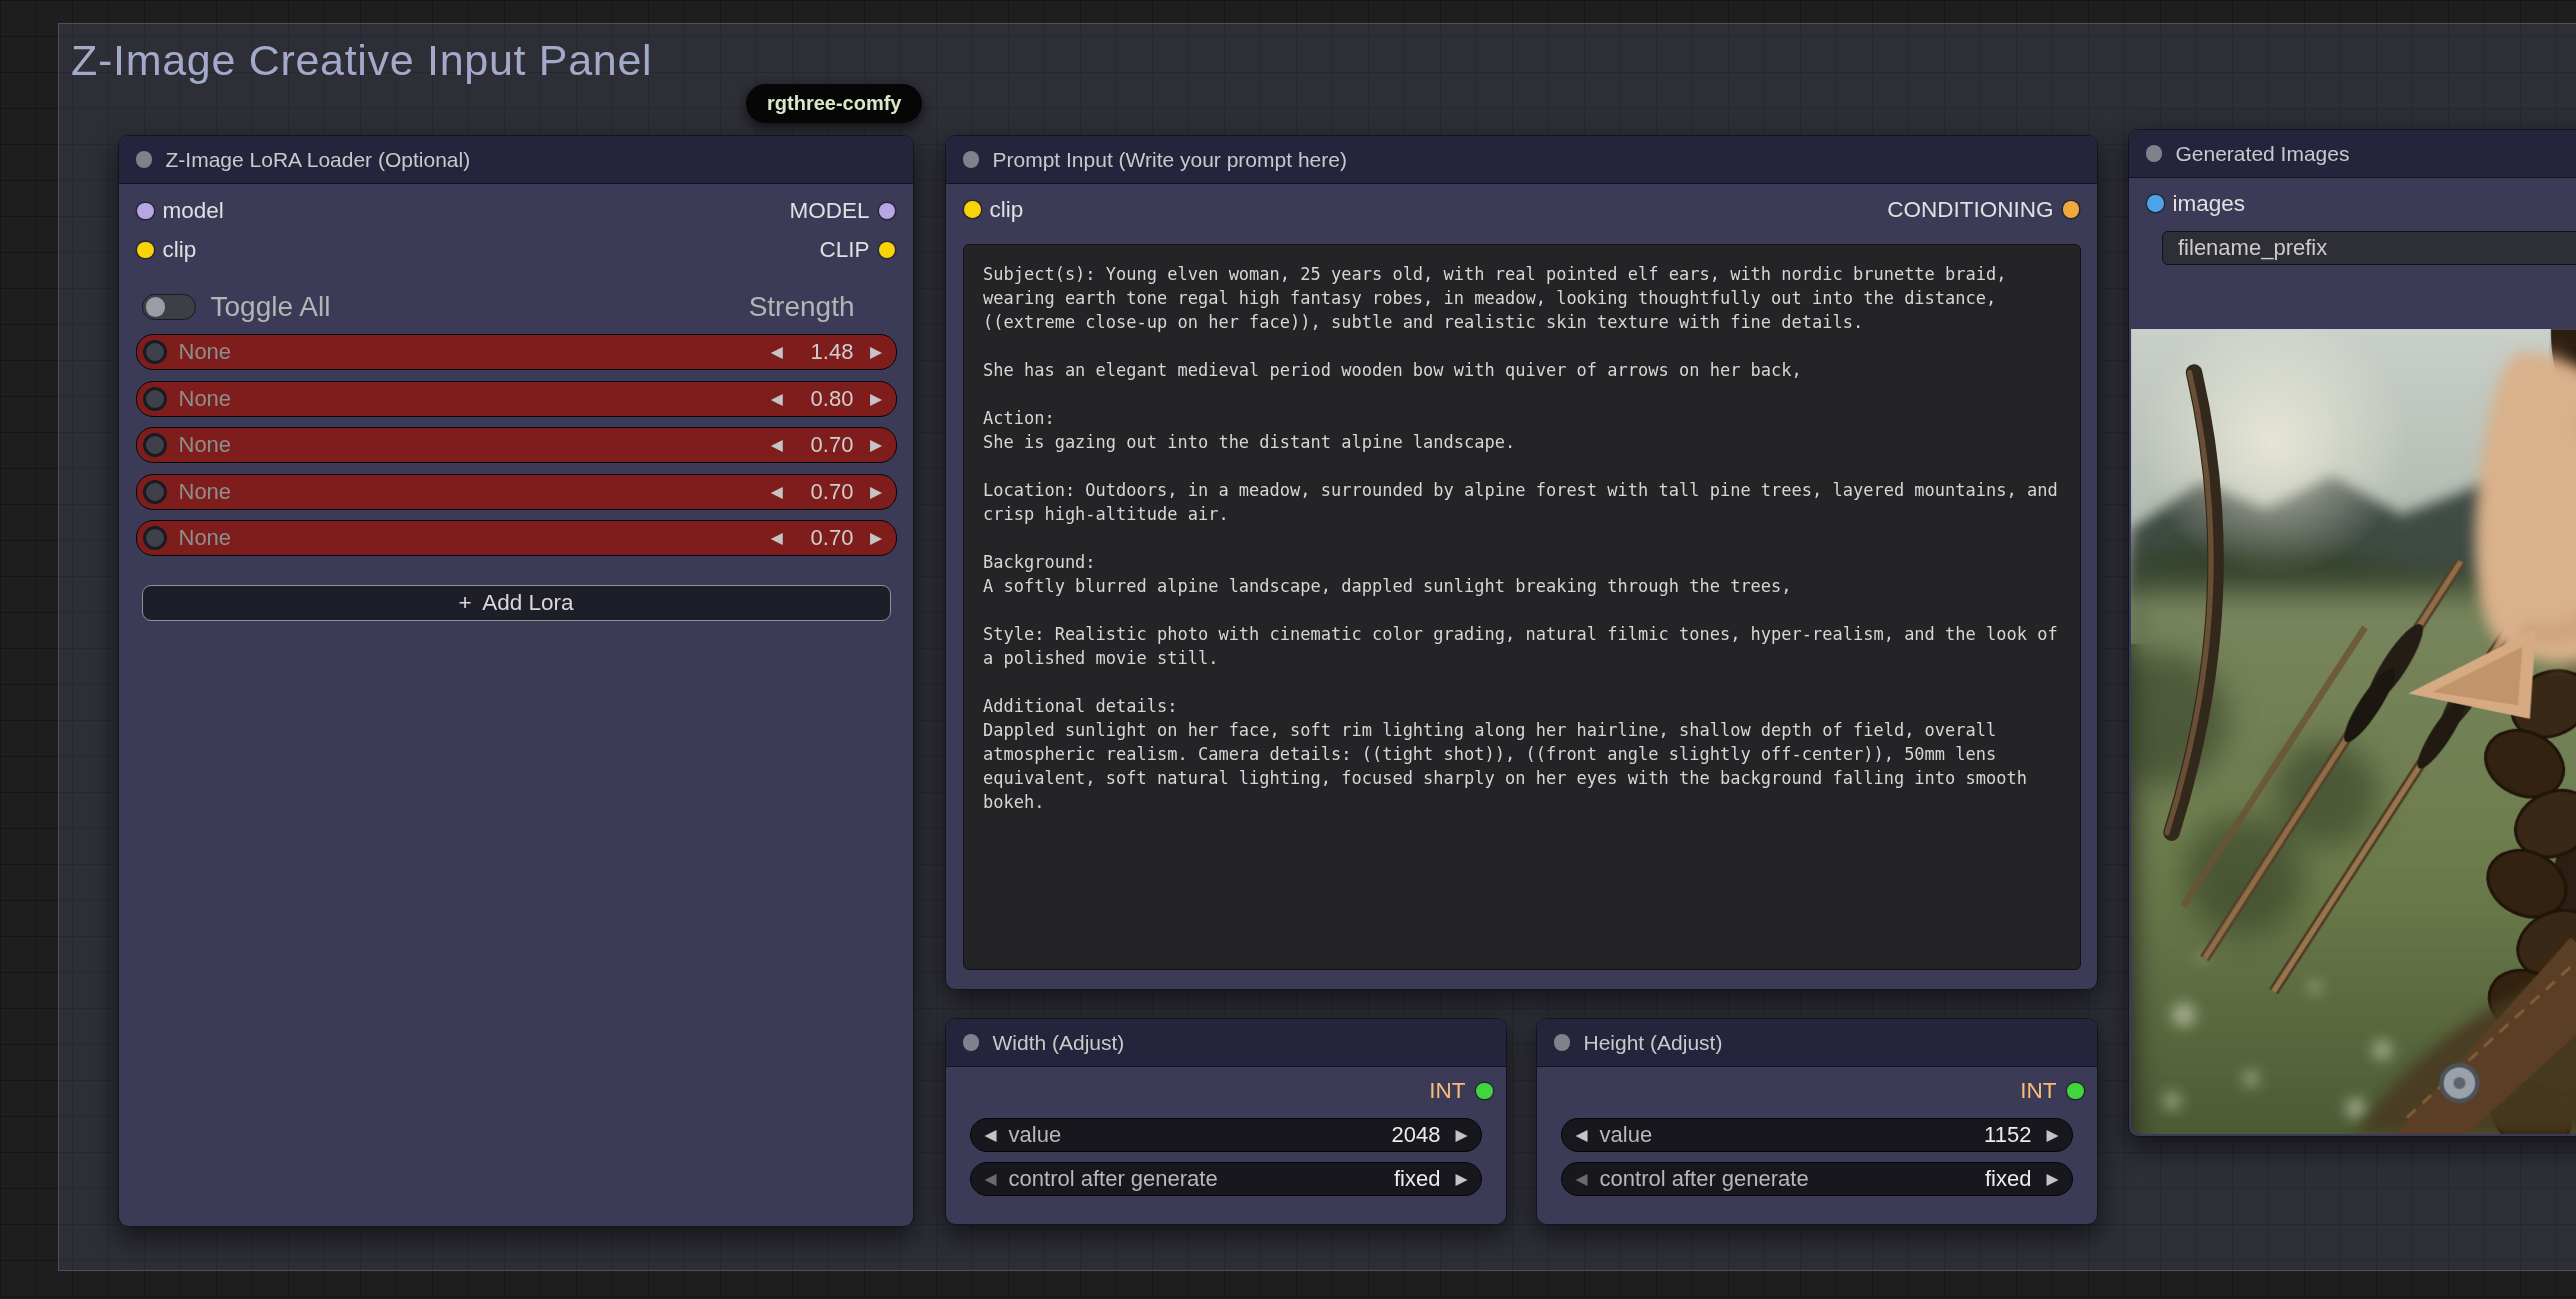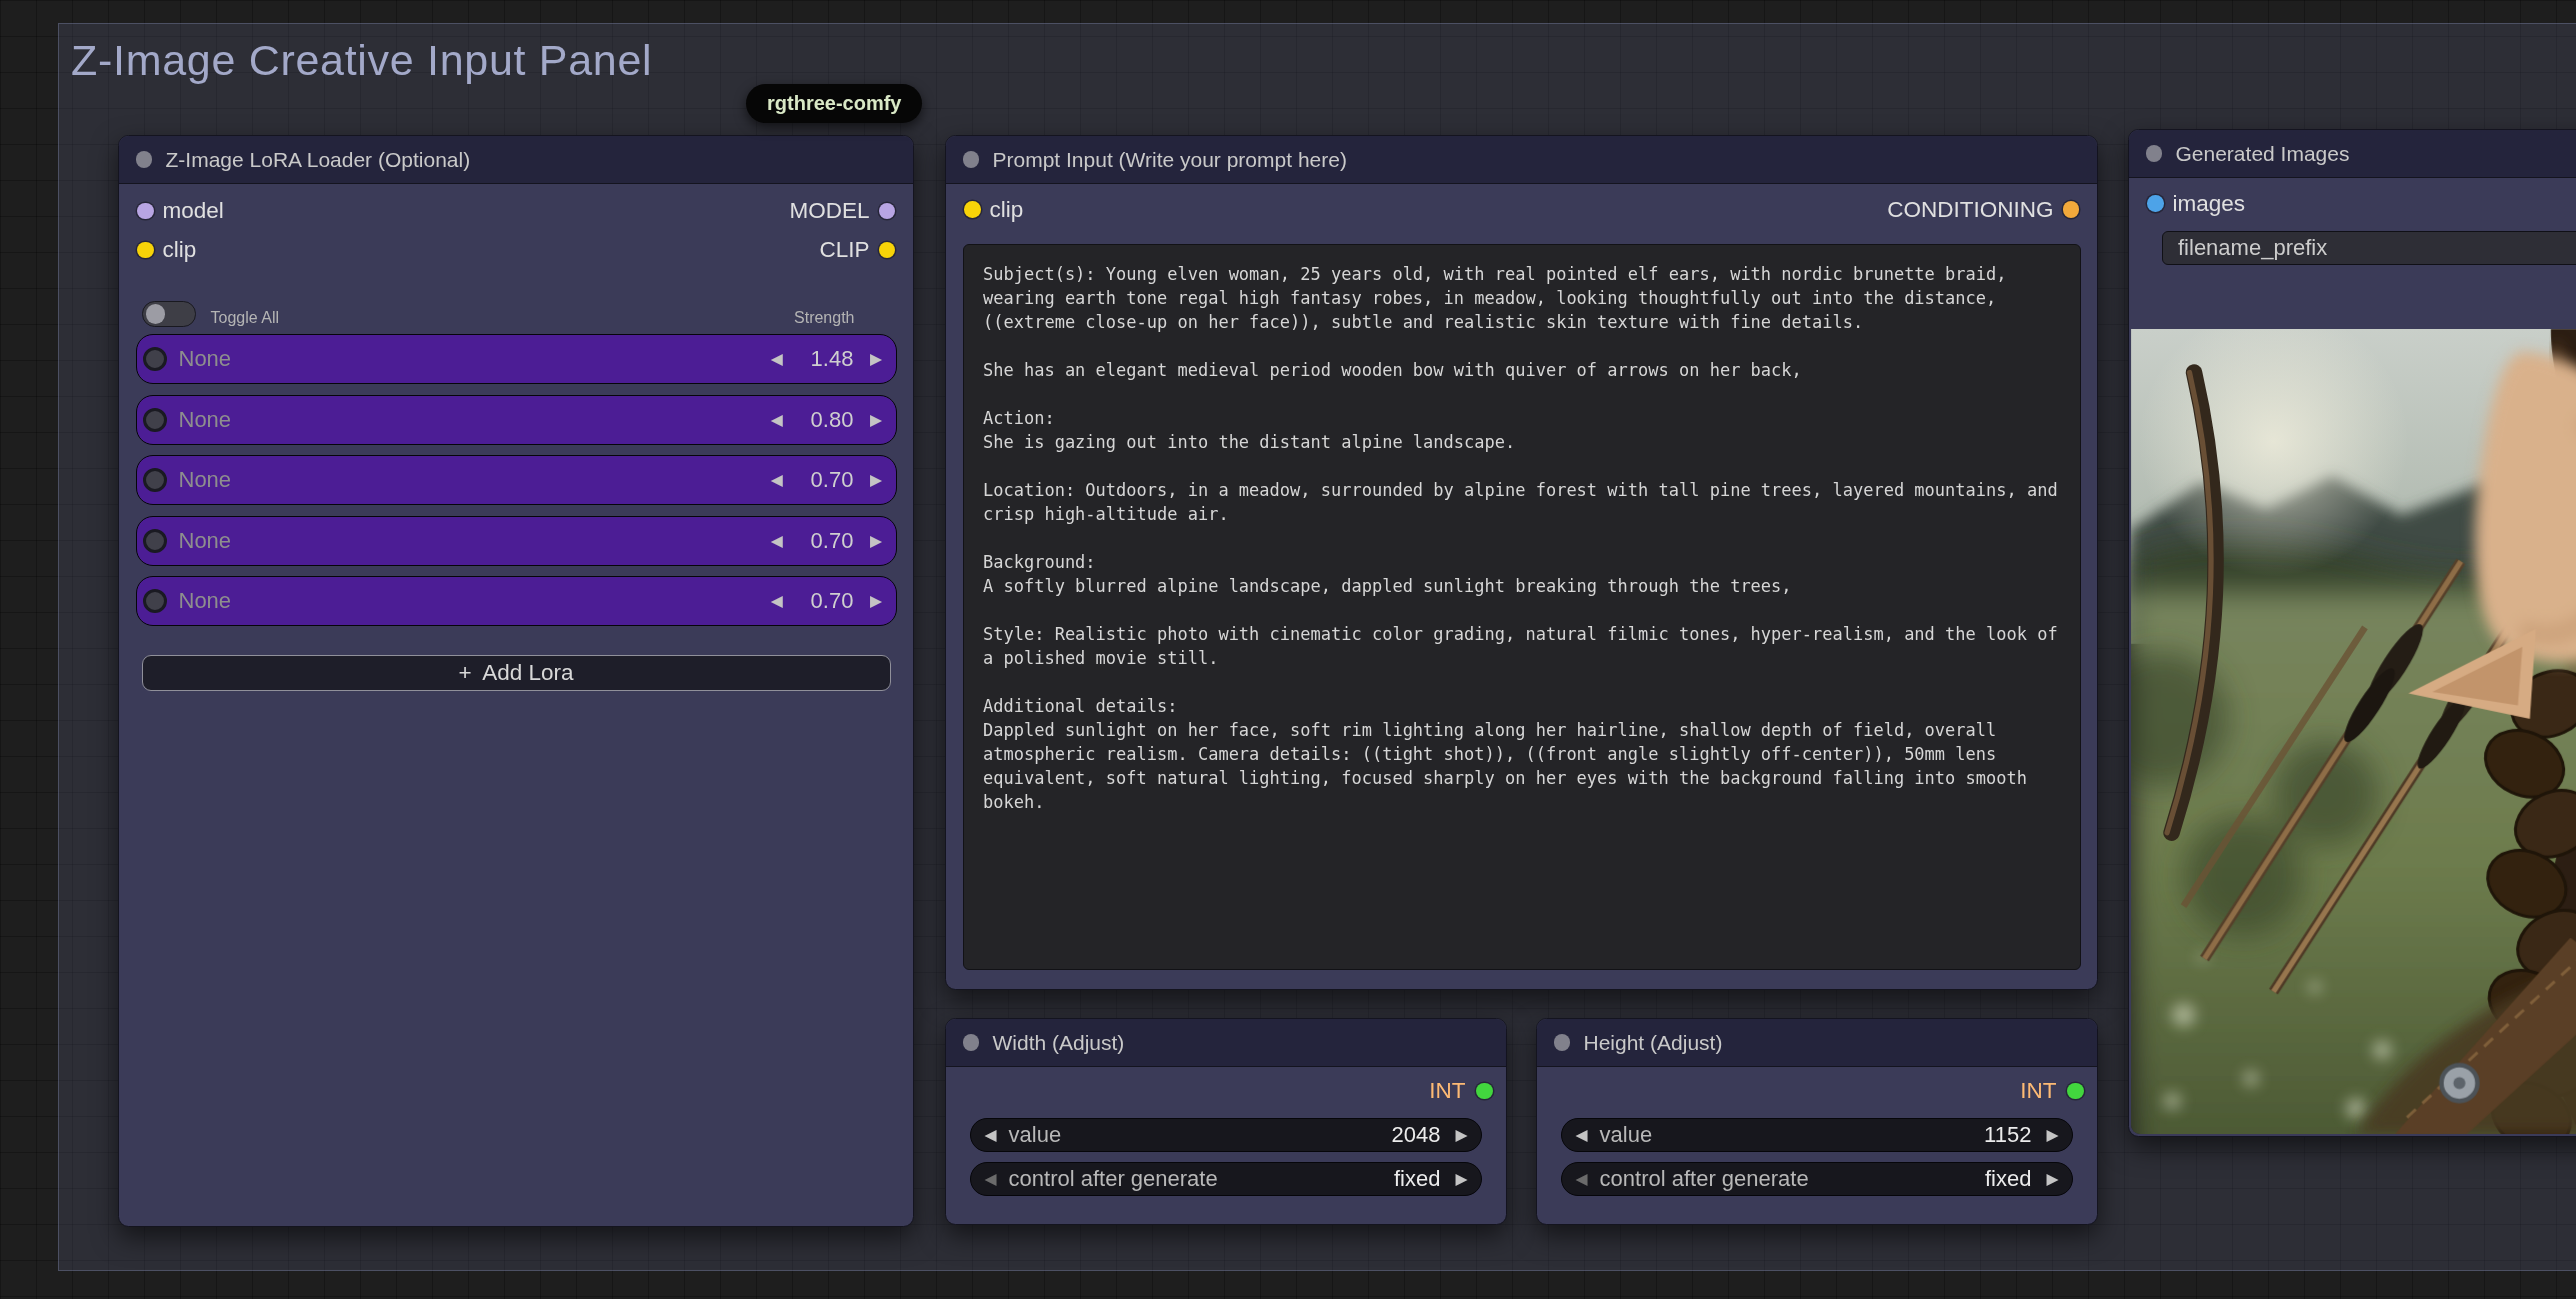--- a/index.html
+++ b/index.html
@@ -49,36 +49,36 @@
     height:39px; display:flex; align-items:center; padding:0 9px;
     font-size:22.5px; color:#e0e0e0; white-space:nowrap;
   }
   .slot-dot {
     width:16.5px; height:16.5px; border-radius:50%; margin:0 9px; flex:0 0 auto;
     box-shadow:0 0 0 1.5px rgba(0,0,0,0.35);
   }
   .spacer { flex:1; }
   
   .toggle-row {
-    height:39px; margin-top:18px; display:flex; align-items:flex-end;
-    padding:0 22.5px; color:#b4b4b4; font-size:16px;
+    height:39px; margin-top:18px; display:flex; align-items:center;
+    padding:0 22.5px; color:#b4b4b4; font-size:28px;
   }
   .switch {
     width:54px; height:25.5px; border-radius:12.7px; background:#3e3e46;
     border:0.7px solid #191920; position:relative; margin-right:15px; flex:0 0 auto;
   }
   .switch .knob {
     position:absolute; left:3px; top:2.2px; width:19.5px; height:19.5px;
     border-radius:50%; background:#9c9ca4;
   }
   .strength-label { margin-right:36px; }
   
   .lora-pill {
-    margin:0 16.5px 10.5px 16.5px; height:50px; display:flex; align-items:center;
-    background:#4c1d95; border:0.7px solid #06060a; border-radius:17px;
+    margin:0 16.5px 10.5px 16.5px; height:36px; display:flex; align-items:center;
+    background:#7f1d1d; border:0.7px solid #06060a; border-radius:17px;
     padding:0 13.5px 0 6px;
   }
   .lora-pill.first { margin-top:7.5px; }
   .lora-knob {
     width:24px; height:24px; border-radius:50%;
     background:#40404a; border:3px solid #1a1a22; flex:0 0 auto;
   }
   .lora-name { color:#8e8e8e; font-size:22px; margin-left:12px; }
   .arrow { color:#c4c4c4; font-size:15.7px; line-height:1; }
   .arrow.dim { color:#6b6b6b; }

